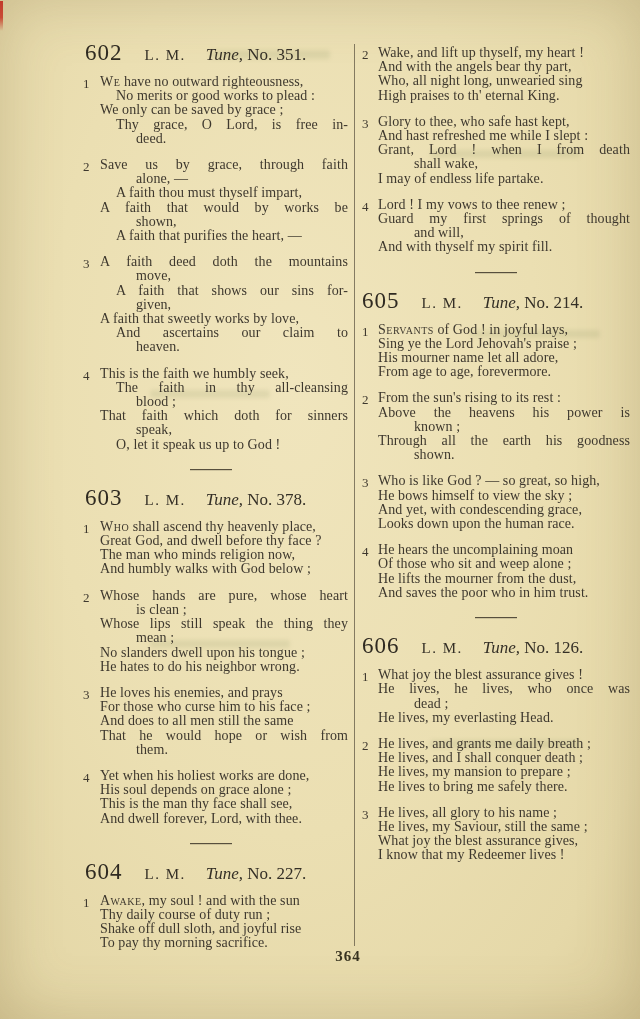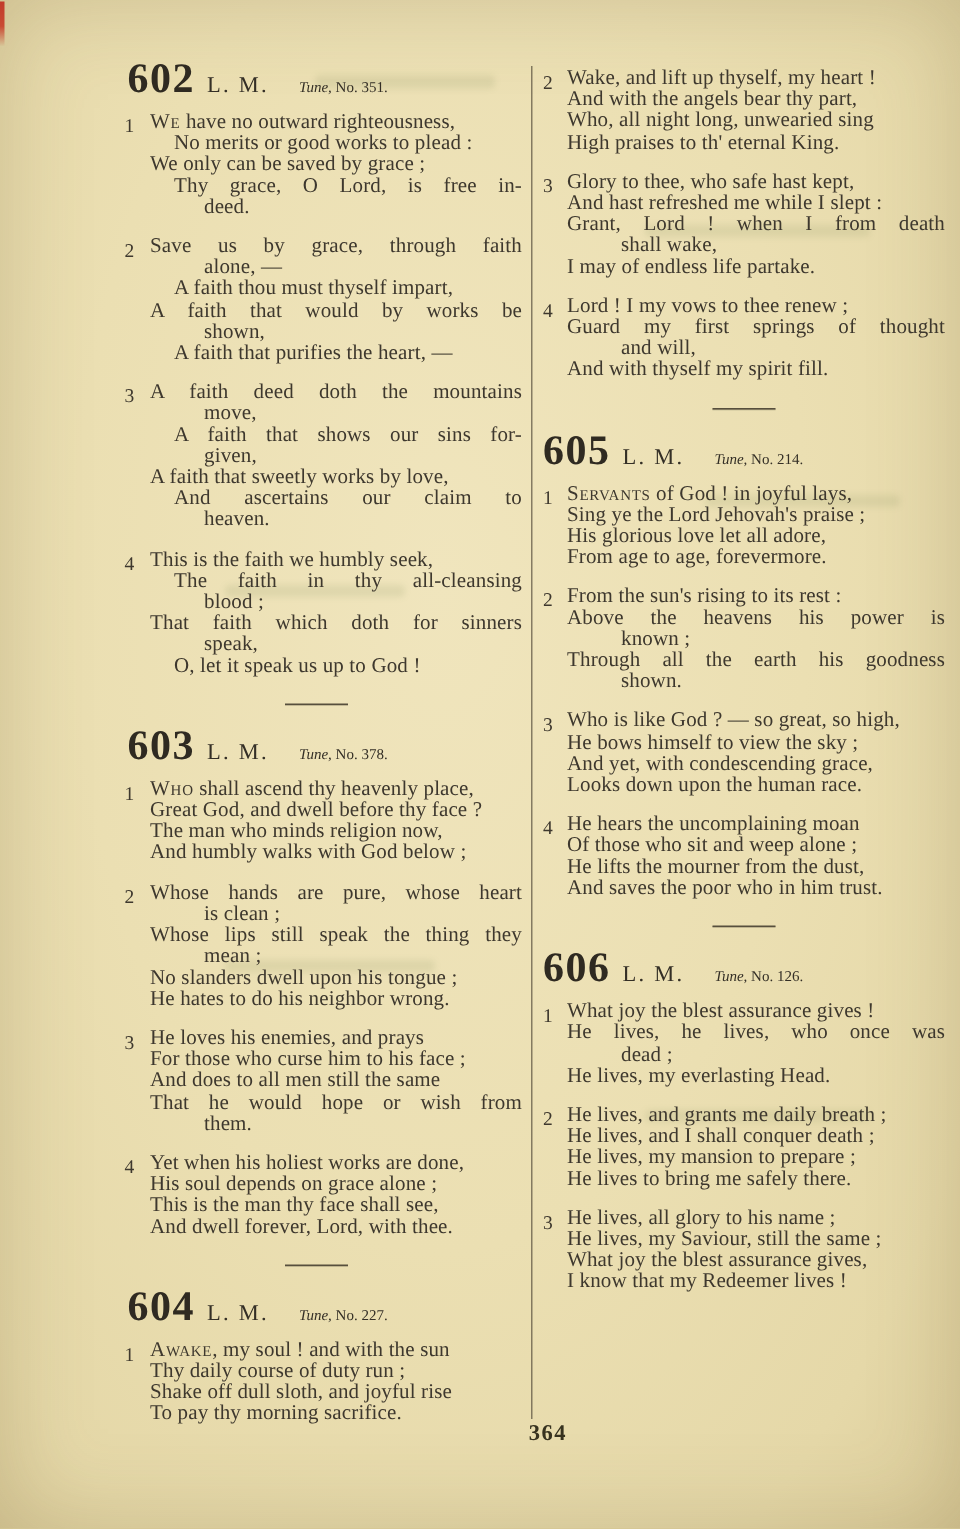--- a/index.html
+++ b/index.html
@@ -30,39 +30,39 @@
   .col-left{left:74px;top:40px;width:274px;}
   .col-right{left:362px;top:46px;width:268px;}
   .divider{
     position:absolute;left:354px;top:44px;width:1px;height:902px;
     background:rgba(62,54,40,.6);
   }
 
   .hymn-head{display:flex;align-items:baseline;margin:10px 0 9px 0;white-space:nowrap;}
   .col-left .hymn-head{margin-left:11px;}
   .hymn-head:first-child{margin-top:0;}
-  .hymn-number{font-size:28px;font-weight:bold;letter-spacing:1px;color:#2f2a21;line-height:26px;}
-  .hymn-meter{font-size:15px;letter-spacing:1.5px;margin-left:8px;color:#342f26;}
-  .hymn-tune{font-size:10px;margin-left:20px;color:#342f26;}
+  .hymn-number{font-size:23px;font-weight:normal;letter-spacing:1px;color:#2f2a21;line-height:26px;}
+  .hymn-meter{font-size:15px;letter-spacing:1.5px;margin-left:22px;color:#342f26;}
+  .hymn-tune{font-size:17px;margin-left:20px;color:#342f26;}
   .hymn-tune .it{font-style:italic;}
 
   .verse{position:relative;padding-left:26px;margin:0 0 12px 0;}
   .col-right .verse{padding-left:16px;}
   .vnum{position:absolute;left:9px;top:1px;font-size:13px;color:#3e382e;}
   .col-right .vnum{left:0px;}
   .line{font-size:14px;line-height:14.2px;letter-spacing:.1px;color:#3e382e;}
   .ind1{padding-left:16px;}
   .ind2{padding-left:36px;}
   .j{text-align:justify;text-align-last:justify;}
   .sc{font-variant:small-caps;letter-spacing:.5px;}
 
   .rule{width:42px;height:1px;background:#574f3d;margin:17px auto 15px auto;box-shadow:0 .5px 0 rgba(87,79,61,.4);}
 
   .page-number{
-    position:absolute;left:318px;top:948px;width:60px;text-align:right;
+    position:absolute;left:318px;top:948px;width:60px;text-align:center;
     font-size:15px;font-weight:bold;letter-spacing:1px;color:#37321f;
   }
 </style>
 </head>
 <body>
 
 <div class="page">
   <div class="red-edge"></div>
 
   <div class="smudge s1"></div>
@@ -192,21 +192,21 @@
       <div class="rule"></div>
       <div class="hymn-head">
         <span class="hymn-number">605</span>
         <span class="hymn-meter">L. M.</span>
         <span class="hymn-tune"><span class="it">Tune,</span> No. 214.</span>
       </div>
       <div class="verse">
         <span class="vnum">1</span>
         <div class="line"><span class="sc">Servants</span> of God ! in joyful lays,</div>
         <div class="line">Sing ye the Lord Jehovah's praise ;</div>
-        <div class="line">His glorious love let all adore,</div>
+        <div class="line">His mourner name let all adore,</div>
         <div class="line">From age to age, forevermore.</div>
       </div>
       <div class="verse">
         <span class="vnum">2</span>
         <div class="line">From the sun's rising to its rest :</div>
         <div class="line j">Above the heavens his power is</div>
         <div class="line ind2">known ;</div>
         <div class="line j">Through all the earth his goodness</div>
         <div class="line ind2">shown.</div>
       </div>

